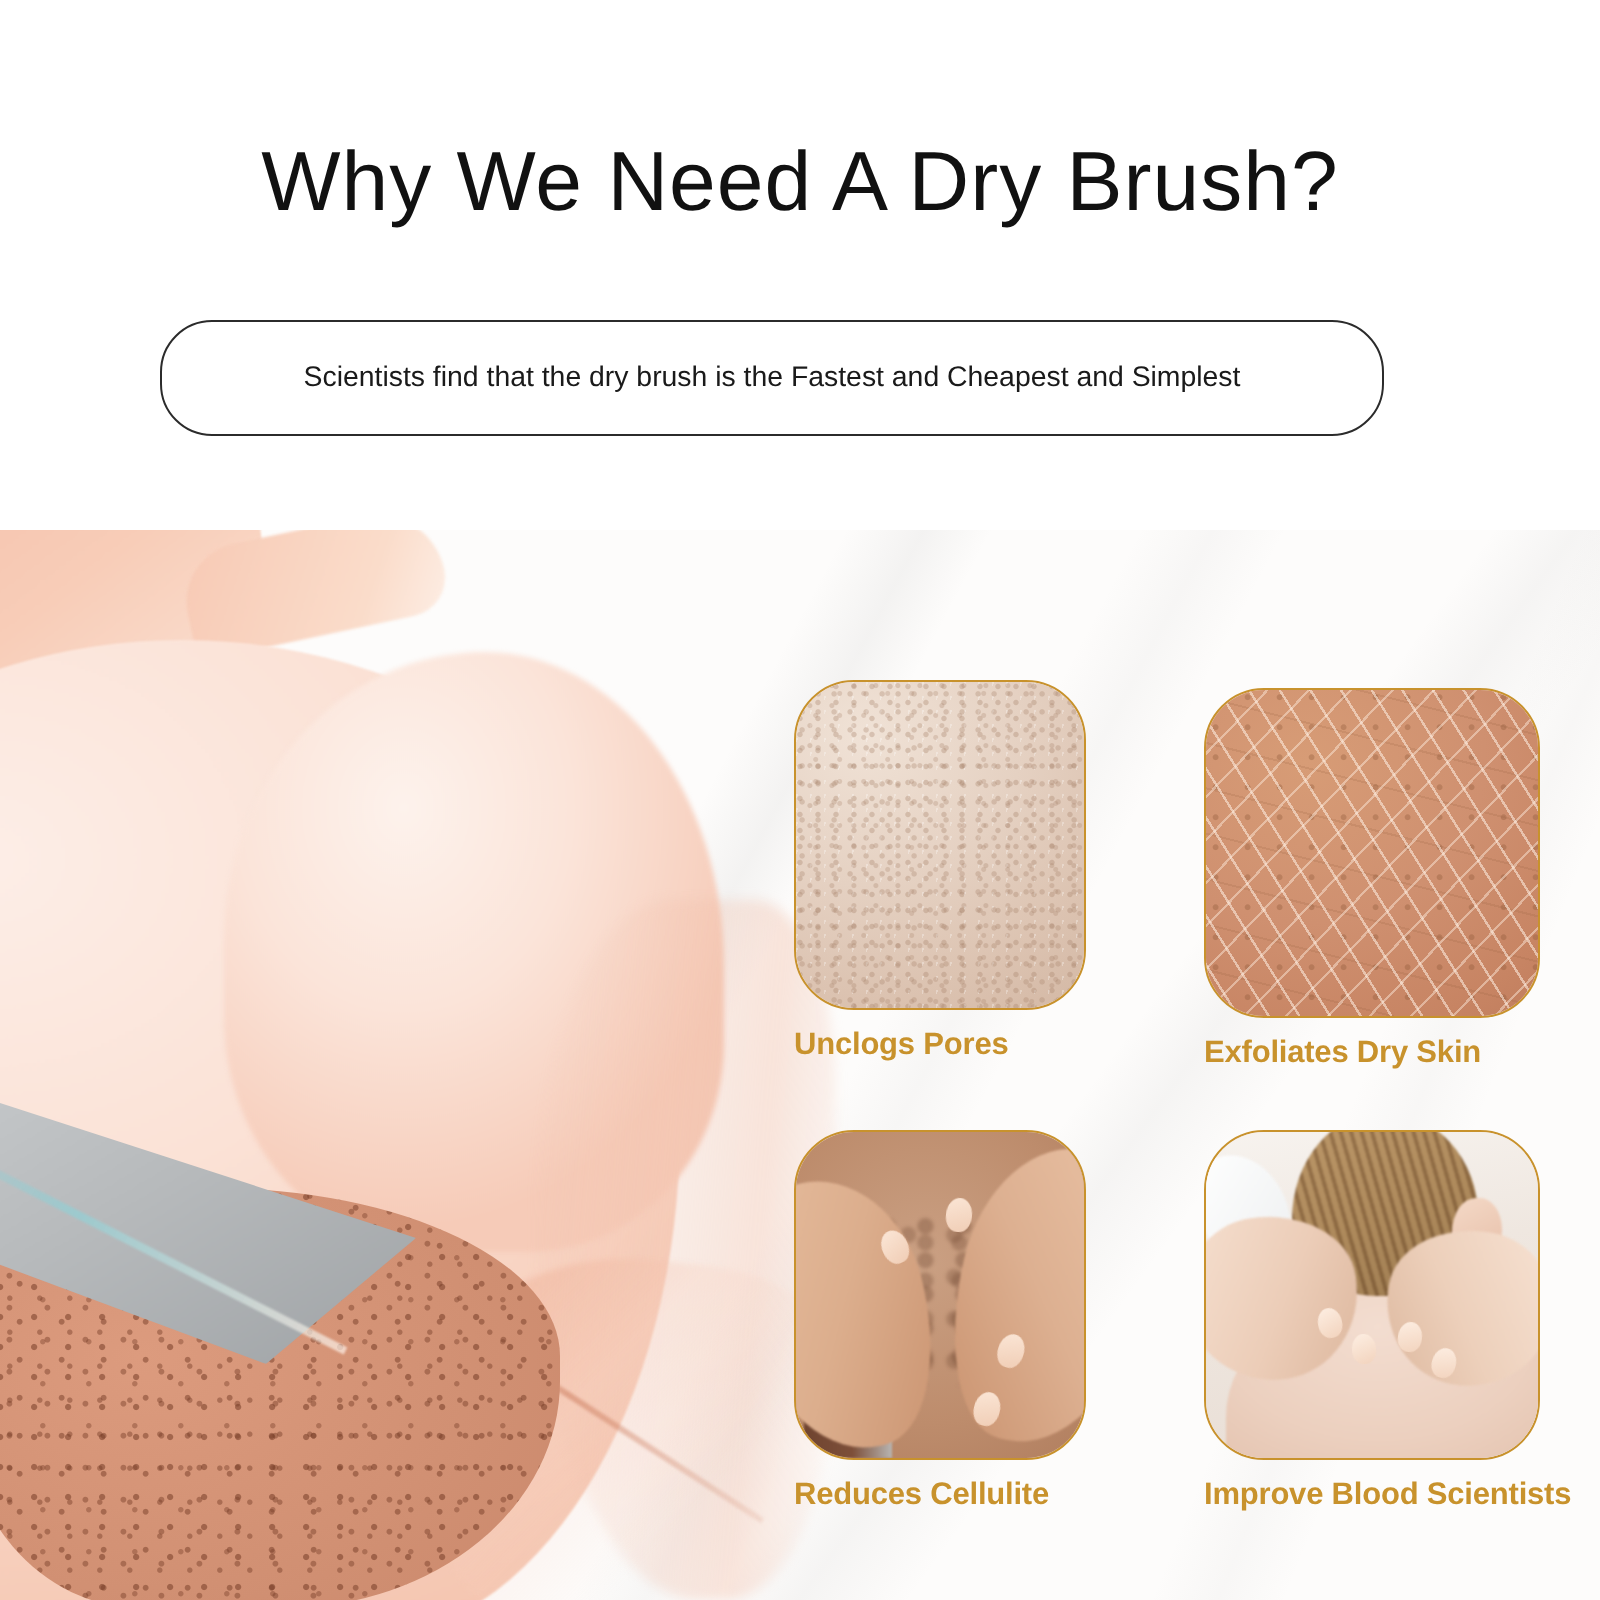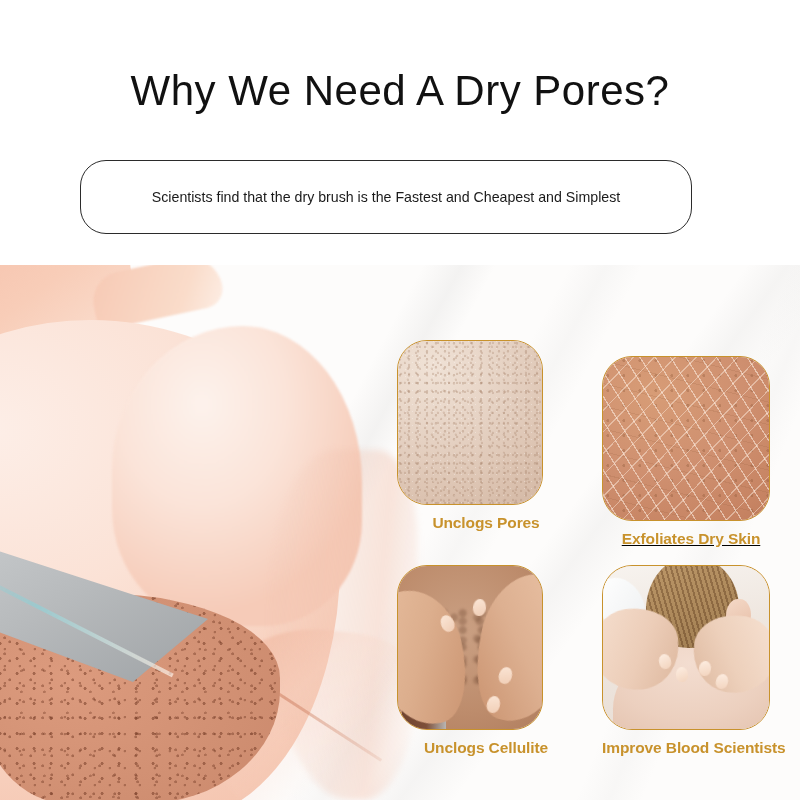--- a/index.html
+++ b/index.html
@@ -18,21 +18,21 @@
   }
   .page-title {
     position:absolute; left:0; top:70px; width:800px;
     text-align:center;
     font-size:42px; font-weight:400; color:#111111;
     letter-spacing:0.5px; line-height:1;
     white-space:nowrap;
   }
   .subtitle-box {
     position:absolute; left:80px; top:160px;
-    width:612px; height:74px;
+    width:612px; height:58px;
     border:1px solid #2b2b2b;
     border-radius:26px;
     background:#ffffff;
     display:flex; flex-direction:column;
     align-items:center; justify-content:center;
   }
   .subtitle-line {
     font-size:14.2px; color:#1a1a1a; line-height:21px;
     white-space:nowrap; text-align:center;
   }
@@ -133,25 +133,24 @@
     background:linear-gradient(90deg, rgba(160,200,205,.0), rgba(150,205,210,.8) 40%, rgba(255,240,230,.7));
     transform:rotate(27deg); transform-origin:left center;
     filter:blur(.6px);
   }
 
   
   .grid {
     position:absolute; left:397px; top:340px;
     width:392px; height:430px;
     z-index:4;
-    text-align:center;
   }
   .cell { position:absolute; width:178px; }
   .cell.c0 { left:0px;   top:0px; }
-  .cell.c1 { left:205px; top:16px;text-decoration:underline; }
+  .cell.c1 { left:205px; top:4px; }
   .cell.c2 { left:0px;   top:225px; }
   .cell.c3 { left:205px; top:225px; }
 
   .tile {
     width:146px; height:165px;
     border:1.6px solid #c8922c;
     border-radius:30px;
     overflow:hidden;
     position:relative;
     background:#f0ddcf;
@@ -321,21 +320,21 @@
         <div class="ct-base"></div>
         <div class="ct-strip"></div>
         <div class="ct-dimples"></div>
         <div class="ct-hand-l"></div>
         <div class="ct-hand-r"></div>
         <div class="ct-nail" style="left:30%; top:30%; transform:rotate(-24deg);"></div>
         <div class="ct-nail" style="left:52%; top:20%; transform:rotate(6deg);"></div>
         <div class="ct-nail" style="left:70%; top:62%; transform:rotate(18deg);"></div>
         <div class="ct-nail" style="left:62%; top:80%; transform:rotate(14deg);"></div>
       </div>
-      <div class="caption">Unclogs Cellulite</div>
+      <div class="caption">Reduces Cellulite</div>
     </div>
 
     <div class="cell c3">
       <div class="tile">
         <div class="nm-bg"></div>
         <div class="nm-back"></div>
         <div class="nm-hair"></div>
         <div class="nm-ear"></div>
         <div class="nm-collar"></div>
         <div class="nm-hand-l"></div>
@@ -345,18 +344,18 @@
         <div class="nm-nail" style="left:58%; top:58%; transform:rotate(8deg);"></div>
         <div class="nm-nail" style="left:68%; top:66%; transform:rotate(16deg);"></div>
       </div>
       <div class="caption">Improve Blood Scientists</div>
     </div>
 
   </div>
 </div>
 
 <div class="header">
-  <div class="page-title">Why We Need A Dry Pores?</div>
+  <div class="page-title">Why We Need A Dry Brush?</div>
 
   <div class="subtitle-box">
     <div class="subtitle-line">Scientists find that the dry brush is the Fastest and Cheapest and Simplest</div>
   </div>
 </div>
 
 </body></html>

